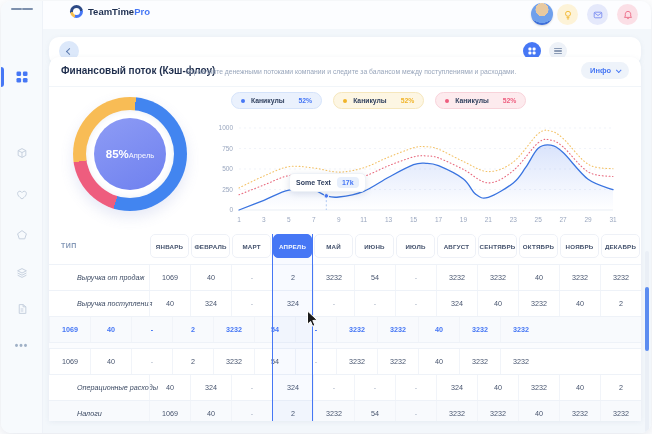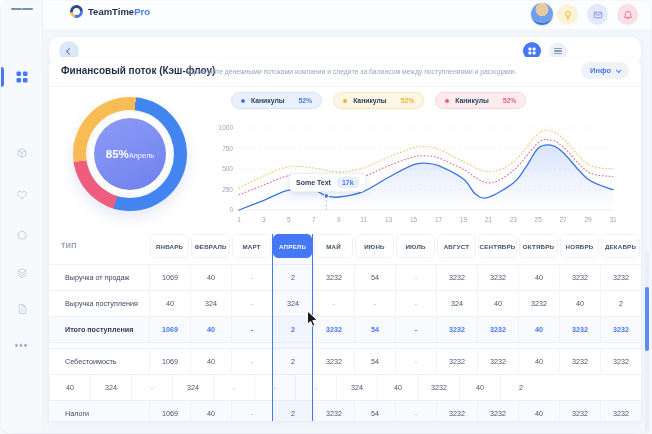--- a/index.html
+++ b/index.html
@@ -72,21 +72,21 @@
   
   .thead { position:absolute; left:0; top:176px; width:592px; height:31px; display:flex; align-items:flex-start; }
   .type-h { width:100px; padding-left:12px; font-size:7px; font-weight:bold; color:#8397b6; letter-spacing:.5px; line-height:26px; }
   .mcell { width:41px; height:26px; padding:1px 1px; }
   .mchip { height:24px; background:#fff; border:1px solid #eef1f7; border-radius:5px; display:flex; align-items:center; justify-content:center;
     font-size:6.2px; font-weight:bold; color:#42506b; letter-spacing:.2px; cursor:pointer; white-space:nowrap; }
   .mchip.active { background:#4677f5; border-color:#4677f5; color:#fff; }
   .tbody { position:absolute; left:0; top:207px; width:592px; }
   .trow { display:flex; height:26px; border-top:1px solid #eef2f8; background:#fff; }
   .trow.total, .trow.shaded { background:#f8fafd; }
-  .trow .rlabel { width:100px; padding-left:16px; font-size:7.2px; color:#3c4a63; line-height:25px; white-space:nowrap; }
+  .trow .rlabel { width:100px; padding-left:28px; font-size:7.2px; color:#3c4a63; line-height:25px; white-space:nowrap;font-style:italic; }
   .trow.total .rlabel { font-weight:bold; color:#2c3c5c; }
   .tcell { width:41px; text-align:center; font-size:7.2px; color:#47546e; line-height:25px; border-left:1px solid #f1f4f9; cursor:default; }
   .trow.total .tcell { color:#4677f5; font-weight:bold; }
   .tcell.dash { color:#9aa6ba; }
   .tspacer { height:6px; background:#fbfcfe; border-top:1px solid #eef2f8; }
   .col-hl { position:absolute; left:223px; top:177px; width:41px; height:187px; border-left:1.5px solid #4677f5; border-right:1.5px solid #4677f5;
     background:rgba(70,119,245,.04); pointer-events:none; z-index:5; }
 
   
   .sb-track { position:absolute; left:644px; top:250px; width:4px; height:182px; background:#eaeff6; border-radius:2px; }
@@ -349,51 +349,50 @@
           <div class="tcell dash">-</div>
           <div class="tcell dash">-</div>
           <div class="tcell dash">-</div>
           <div class="tcell">324</div>
           <div class="tcell">40</div>
           <div class="tcell">3232</div>
           <div class="tcell">40</div>
           <div class="tcell">2</div>
         </div>
         <div class="trow total">
-          <div class="rlabel">Итого поступления</div>
           <div class="tcell">1069</div>
           <div class="tcell">40</div>
           <div class="tcell dash">-</div>
           <div class="tcell">2</div>
           <div class="tcell">3232</div>
           <div class="tcell">54</div>
           <div class="tcell dash">-</div>
           <div class="tcell">3232</div>
           <div class="tcell">3232</div>
           <div class="tcell">40</div>
           <div class="tcell">3232</div>
           <div class="tcell">3232</div>
         </div>
         <div class="tspacer"></div>
         <div class="trow normal">
-          <div class="rlabel">Себестоимость</div>
           <div class="tcell">1069</div>
           <div class="tcell">40</div>
           <div class="tcell dash">-</div>
           <div class="tcell">2</div>
           <div class="tcell">3232</div>
           <div class="tcell">54</div>
           <div class="tcell dash">-</div>
           <div class="tcell">3232</div>
           <div class="tcell">3232</div>
           <div class="tcell">40</div>
           <div class="tcell">3232</div>
           <div class="tcell">3232</div>
         </div>
         <div class="trow normal">
+          <div class="rlabel">Операционные расходы</div>
           <div class="tcell">40</div>
           <div class="tcell">324</div>
           <div class="tcell dash">-</div>
           <div class="tcell">324</div>
           <div class="tcell dash">-</div>
           <div class="tcell dash">-</div>
           <div class="tcell dash">-</div>
           <div class="tcell">324</div>
           <div class="tcell">40</div>
           <div class="tcell">3232</div>

